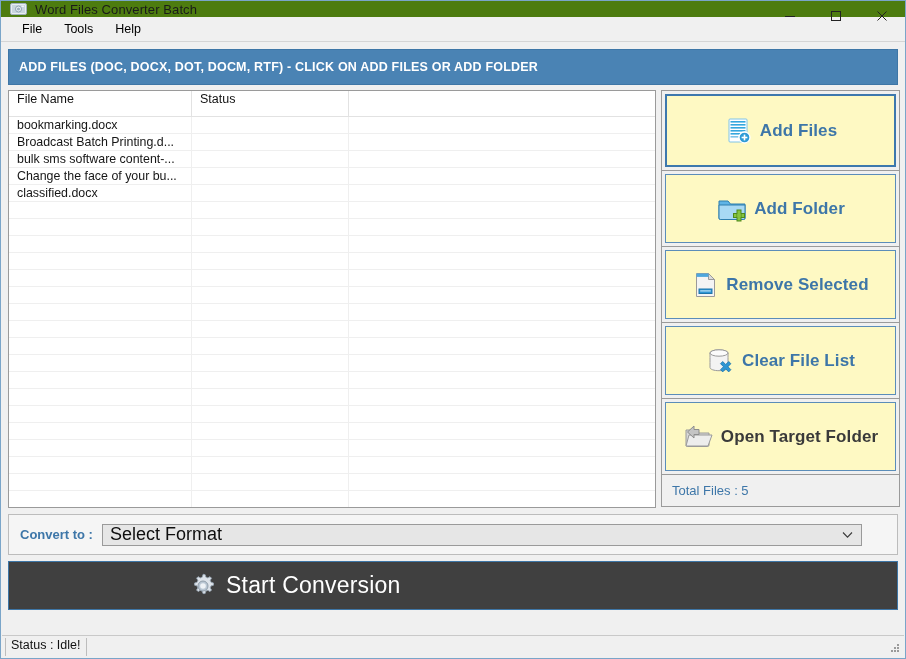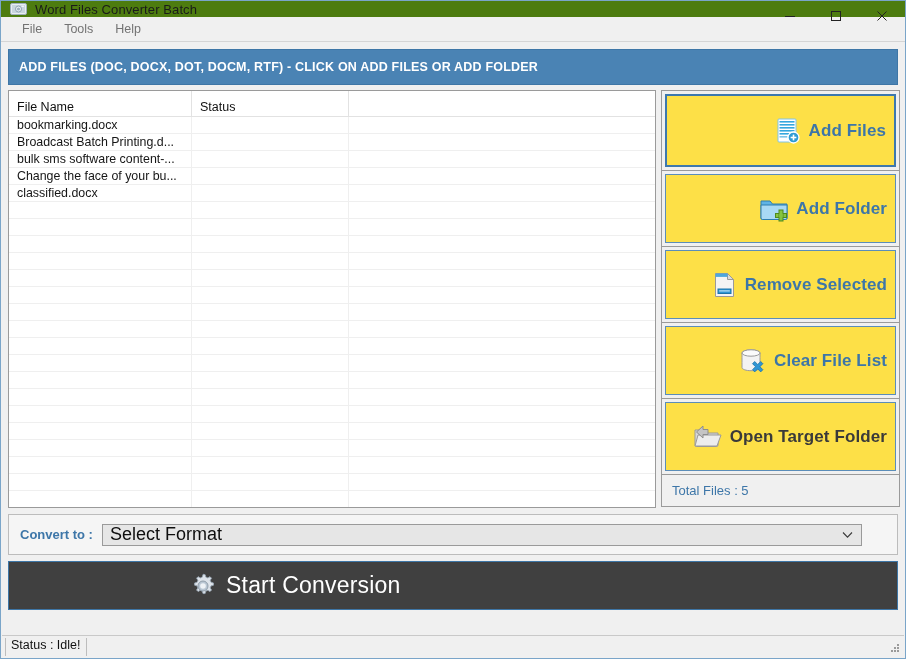--- a/index.html
+++ b/index.html
@@ -70,21 +70,21 @@
     height: 25px;
     background: #f0f0f0;
     border-bottom: 1px solid #d5d5d5;
     display: flex;
     align-items: center;
     padding-left: 10px;
     box-sizing: border-box;
   }
   .menu-item {
     font-size: 12.5px;
-    color: #737373;
+    color: #000000;
     padding: 3px 11px;
     white-space: nowrap;
     cursor: default;
   }
 
   
   .body-area {
     position: relative;
     padding: 7px 7px 0 7px;
     box-sizing: border-box;
@@ -123,21 +123,21 @@
   .lv-head {
     display: flex;
     height: 26px;
     border-bottom: 1px solid #e2e2e2;
     background: #ffffff;
     box-sizing: border-box;
   }
   .lv-head-cell {
     font-size: 12.5px;
     color: #111;
-    padding: 9px 0 0 8px;
+    padding: 1px 0 0 8px;
     box-sizing: border-box;
     border-right: 1px solid #e2e2e2;
     white-space: nowrap;
     overflow: hidden;
   }
   .lv-head-cell.c0 { width: 183px; }
   .lv-head-cell.c1 { width: 157px; }
   .lv-head-cell.c2 { width: 306px; border-right: none; }
 
   .lv-row {
@@ -174,27 +174,27 @@
     background: #f0f0f0;
     box-sizing: border-box;
     padding: 3px;
   }
   .panel-box + .panel-box { border-top: none; }
 
   .actbtn {
     width: 100%;
     height: 100%;
     box-sizing: border-box;
-    background: #fde047;
+    background: #fef9c3;
     border: 1px solid #5b8db9;
     display: flex;
     align-items: center;
-    justify-content: flex-end;
+    justify-content: center;
     cursor: default;
-    padding: 8px;
+    padding: 1px;
     font-family: inherit;
   }
   .actbtn.focused { border: 2px solid #3d78ad; }
   .actbtn-inner {
     display: flex;
     align-items: center;
     gap: 6px;
   }
   .actbtn-label {
     font-size: 17px;

